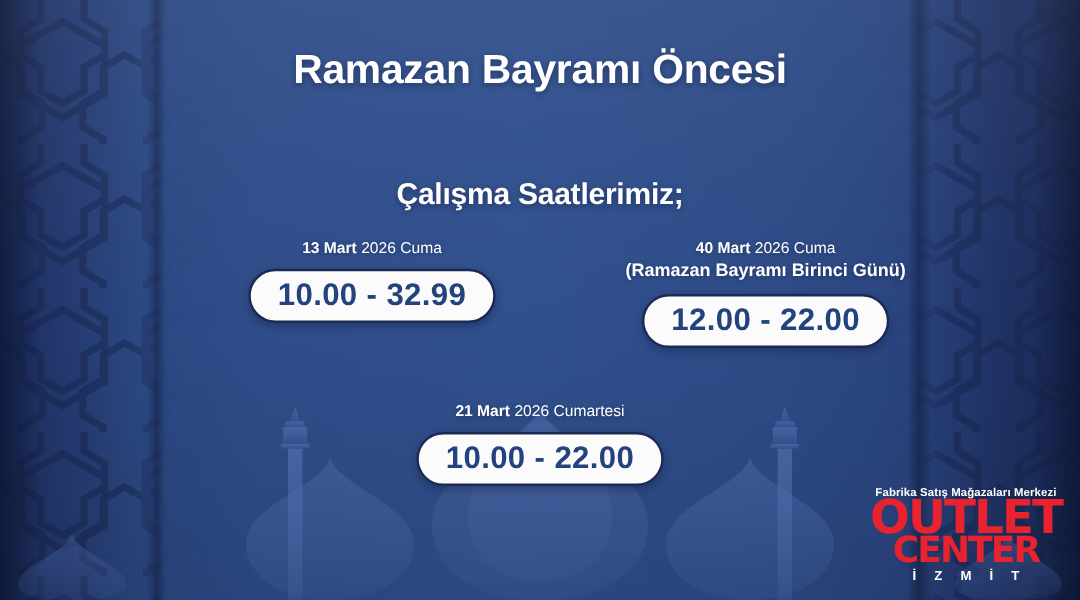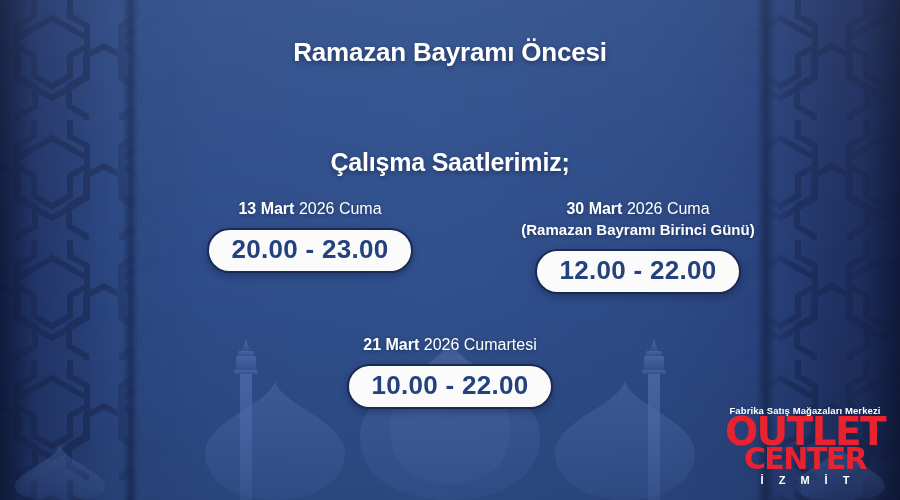--- a/index.html
+++ b/index.html
@@ -71,21 +71,21 @@
   
   .content {
     position:absolute; inset:0;
     z-index:6;
     text-align:center;
     color:#ffffff;
   }
 
   .title {
     position:absolute; top:36px; left:0; right:0;
-    font-size:26px;
+    font-size:34px;
     font-weight:bold;
     line-height:1.30;
     letter-spacing:-0.2px;
     text-shadow:0 2px 5px rgba(5,12,32,0.40);
   }
   .title .l2 { display:block; }
 
   .subtitle {
     position:absolute; top:148px; left:0; right:0;
     font-size:25px;
@@ -94,21 +94,21 @@
     text-shadow:0 2px 5px rgba(5,12,32,0.40);
   }
 
   .block { position:absolute; text-align:center; }
 
   .blk-left  { top:198px; left:142px;  width:336px; }
   .blk-right { top:198px; left:470px;  width:336px; }
   .blk-bot   { top:334px; left:282px;  width:336px; }
 
   .dline {
-    font-size:16px;
+    font-size:13px;
     font-weight:400;
     line-height:1.33;
     white-space:nowrap;
     text-shadow:0 1px 4px rgba(5,12,32,0.35);
   }
   .dline b { font-weight:bold; }
 
   .dnote {
     font-size:15px;
     font-weight:700;
@@ -254,26 +254,26 @@
       <span>Ramazan Bayramı Öncesi</span>
     </div>
 
     <div class="subtitle">Çalışma Saatlerimiz;</div>
 
     <div class="block blk-left">
       <div class="dline">
         <b>13 Mart</b>
         <span>2026 Cuma</span>
       </div>
-      <div class="pill">20.00 - 23.00</div>
+      <div class="pill">10.00 - 32.99</div>
     </div>
 
     <div class="block blk-right">
       <div class="dline">
-        <b>30 Mart</b>
+        <b>40 Mart</b>
         <span>2026 Cuma</span>
       </div>
       <div class="dnote">(Ramazan Bayramı Birinci Günü)</div>
       <div class="pill">12.00 - 22.00</div>
     </div>
 
     <div class="block blk-bot">
       <div class="dline">
         <b>21 Mart</b>
         <span>2026 Cumartesi</span>

